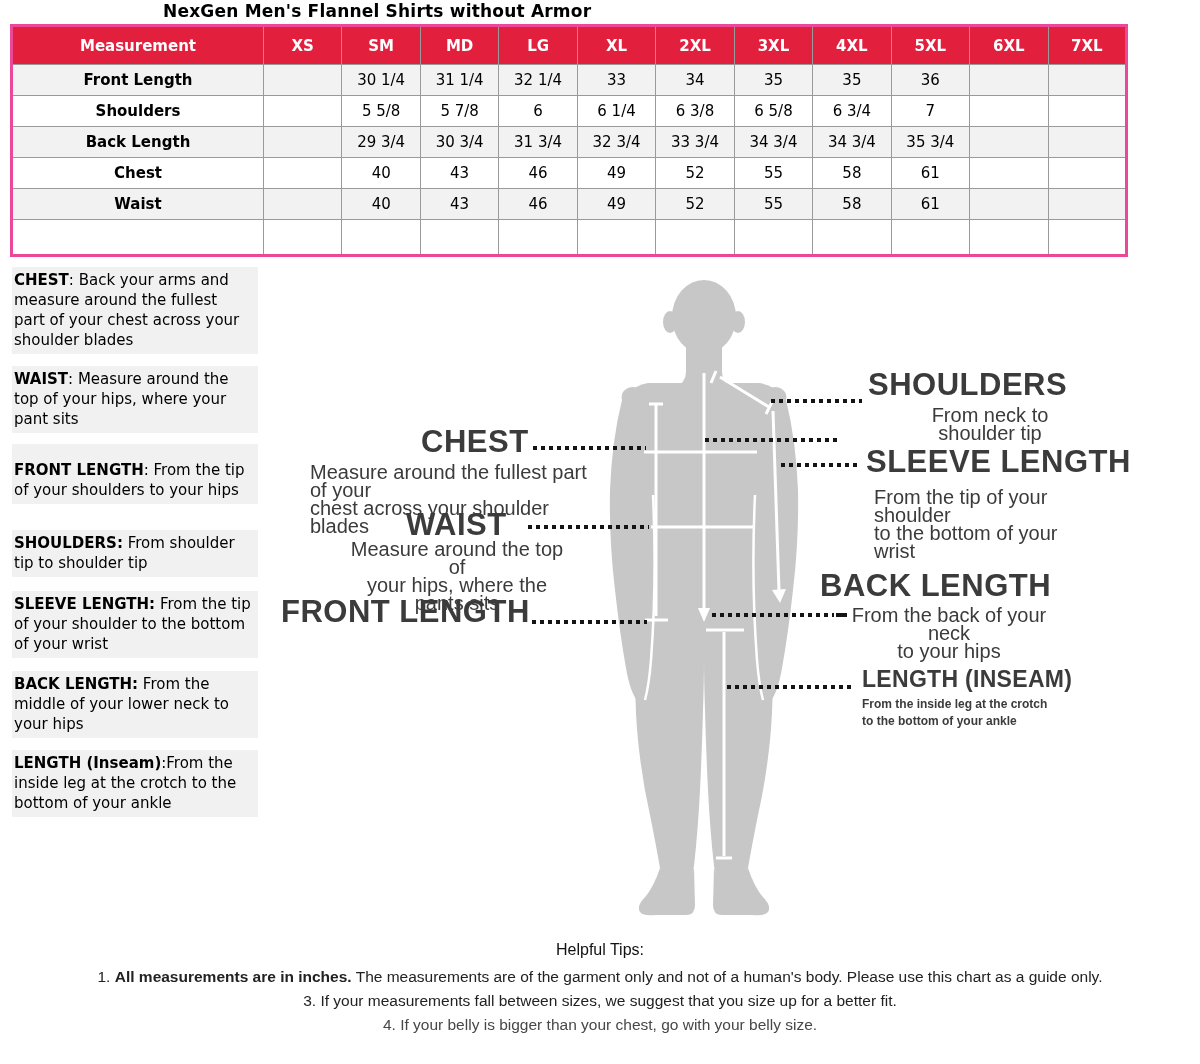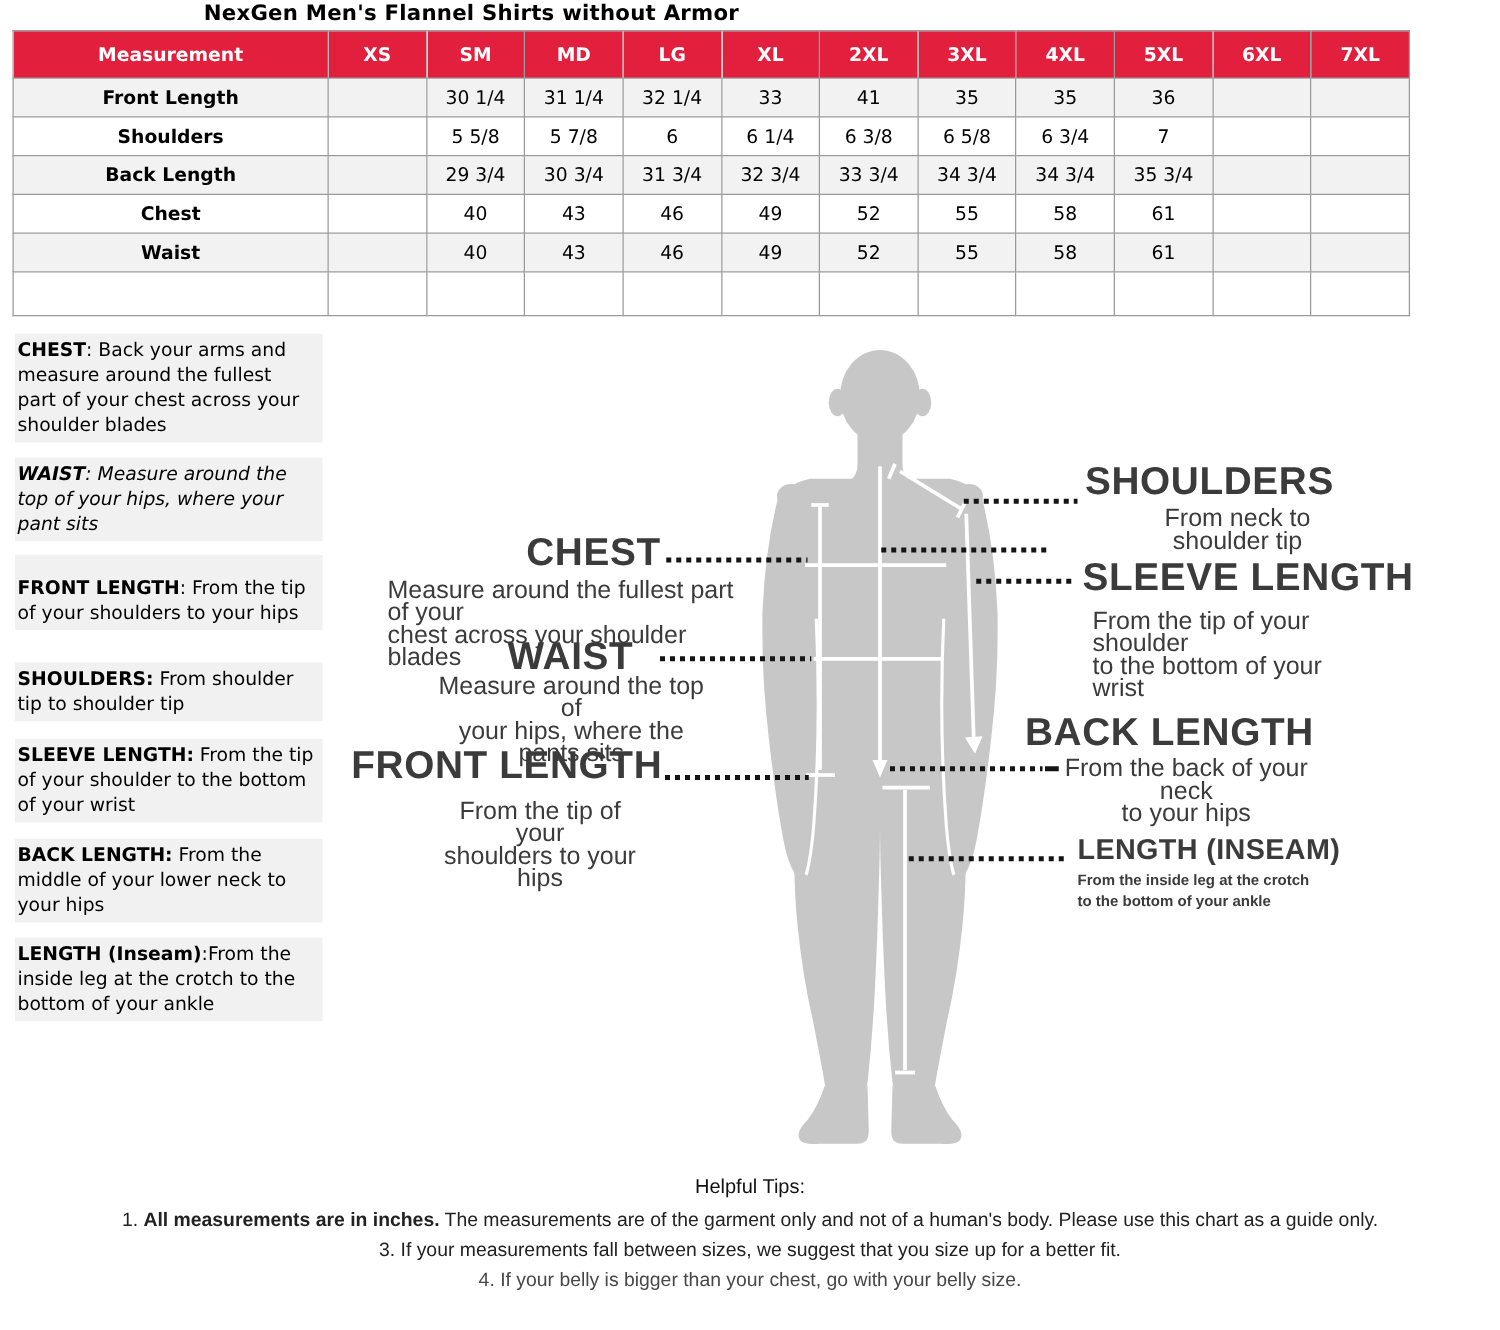--- a/index.html
+++ b/index.html
@@ -5,35 +5,35 @@
   html,body{margin:0;padding:0;background:#fff;}
   #page{position:relative;width:1200px;height:1064px;background:#fff;overflow:hidden;
         font-family:"DejaVu Sans","Liberation Sans",sans-serif;}
 
   
   #title{position:absolute;left:163px;top:1px;font-size:17px;font-weight:bold;color:#000;
          letter-spacing:.2px;white-space:nowrap;}
 
   
   #size-table{position:absolute;left:10px;top:24px;width:1118px;border-collapse:collapse;
-              table-layout:fixed;border:1px solid #ec4899;}
+              table-layout:fixed;border:3px solid #ec4899;}
   #size-table th,#size-table td{border:1px solid #9a9a9a;text-align:center;padding:0;
               overflow:hidden;white-space:nowrap;}
   #size-table thead th{background:#E2203E;color:#fff;font-size:15px;font-weight:bold;height:37px;}
   #size-table td{font-size:15px;color:#000;height:30px;background:#fff;}
   #size-table td.rowlabel{font-weight:bold;}
   #size-table tr.shade td{background:#f2f2f2;}
   #size-table tr.lastrow td{height:34px;}
 
   
   .def-box{position:absolute;left:12px;width:238px;background:#f1f1f1;color:#000;
            font-size:15px;line-height:20px;padding:3px 6px 4px 2px;}
   .def-box b{font-weight:bold;}
   #def-0{top:267px;}
-  #def-1{top:366px;font-style:italic;}
+  #def-1{top:366px;}
   #def-2{top:444px;padding-top:16px;}
   #def-3{top:530px;}
   #def-4{top:591px;}
   #def-5{top:671px;}
   #def-6{top:750px;}
 
   
   #diagram-svg{position:absolute;left:0;top:0;width:1200px;height:1064px;}
 
   
@@ -104,21 +104,21 @@
         </tr>
       </thead>
     <tbody id="size-body">
         <tr class="shade">
           <td class="rowlabel">Front Length</td>
           <td></td>
           <td>30 1/4</td>
           <td>31 1/4</td>
           <td>32 1/4</td>
           <td>33</td>
-          <td>41</td>
+          <td>34</td>
           <td>35</td>
           <td>35</td>
           <td>36</td>
           <td></td>
           <td></td>
         </tr>
         <tr>
           <td class="rowlabel">Shoulders</td>
           <td></td>
           <td>5 5/8</td>
@@ -265,22 +265,20 @@
     </g>
   </svg>
 
   <div class="dg-head" id="dg-chest-h">CHEST</div>
   <div class="dg-desc" id="dg-chest-d">Measure around the fullest part of your
 chest across your shoulder blades</div>
   <div class="dg-head" id="dg-waist-h">WAIST</div>
   <div class="dg-desc" id="dg-waist-d">Measure around the top of
 your hips, where the pants sits</div>
   <div class="dg-head" id="dg-front-h">FRONT LENGTH</div>
-  <div class="dg-desc" id="dg-front-d">From the tip of your
-shoulders to your hips</div>
   <div class="dg-head" id="dg-shoulders-h">SHOULDERS</div>
   <div class="dg-desc" id="dg-shoulders-d">From neck to shoulder tip</div>
   <div class="dg-head" id="dg-sleeve-h">SLEEVE LENGTH</div>
   <div class="dg-desc" id="dg-sleeve-d">From the tip of your shoulder
 to the bottom of your wrist</div>
   <div class="dg-head" id="dg-back-h">BACK LENGTH</div>
   <div class="dg-desc" id="dg-back-d">From the back of your neck
 to your hips</div>
   <div class="dg-head" id="dg-inseam-h">LENGTH (INSEAM)</div>
   <div class="dg-desc" id="dg-inseam-d">From the inside leg at the crotch

